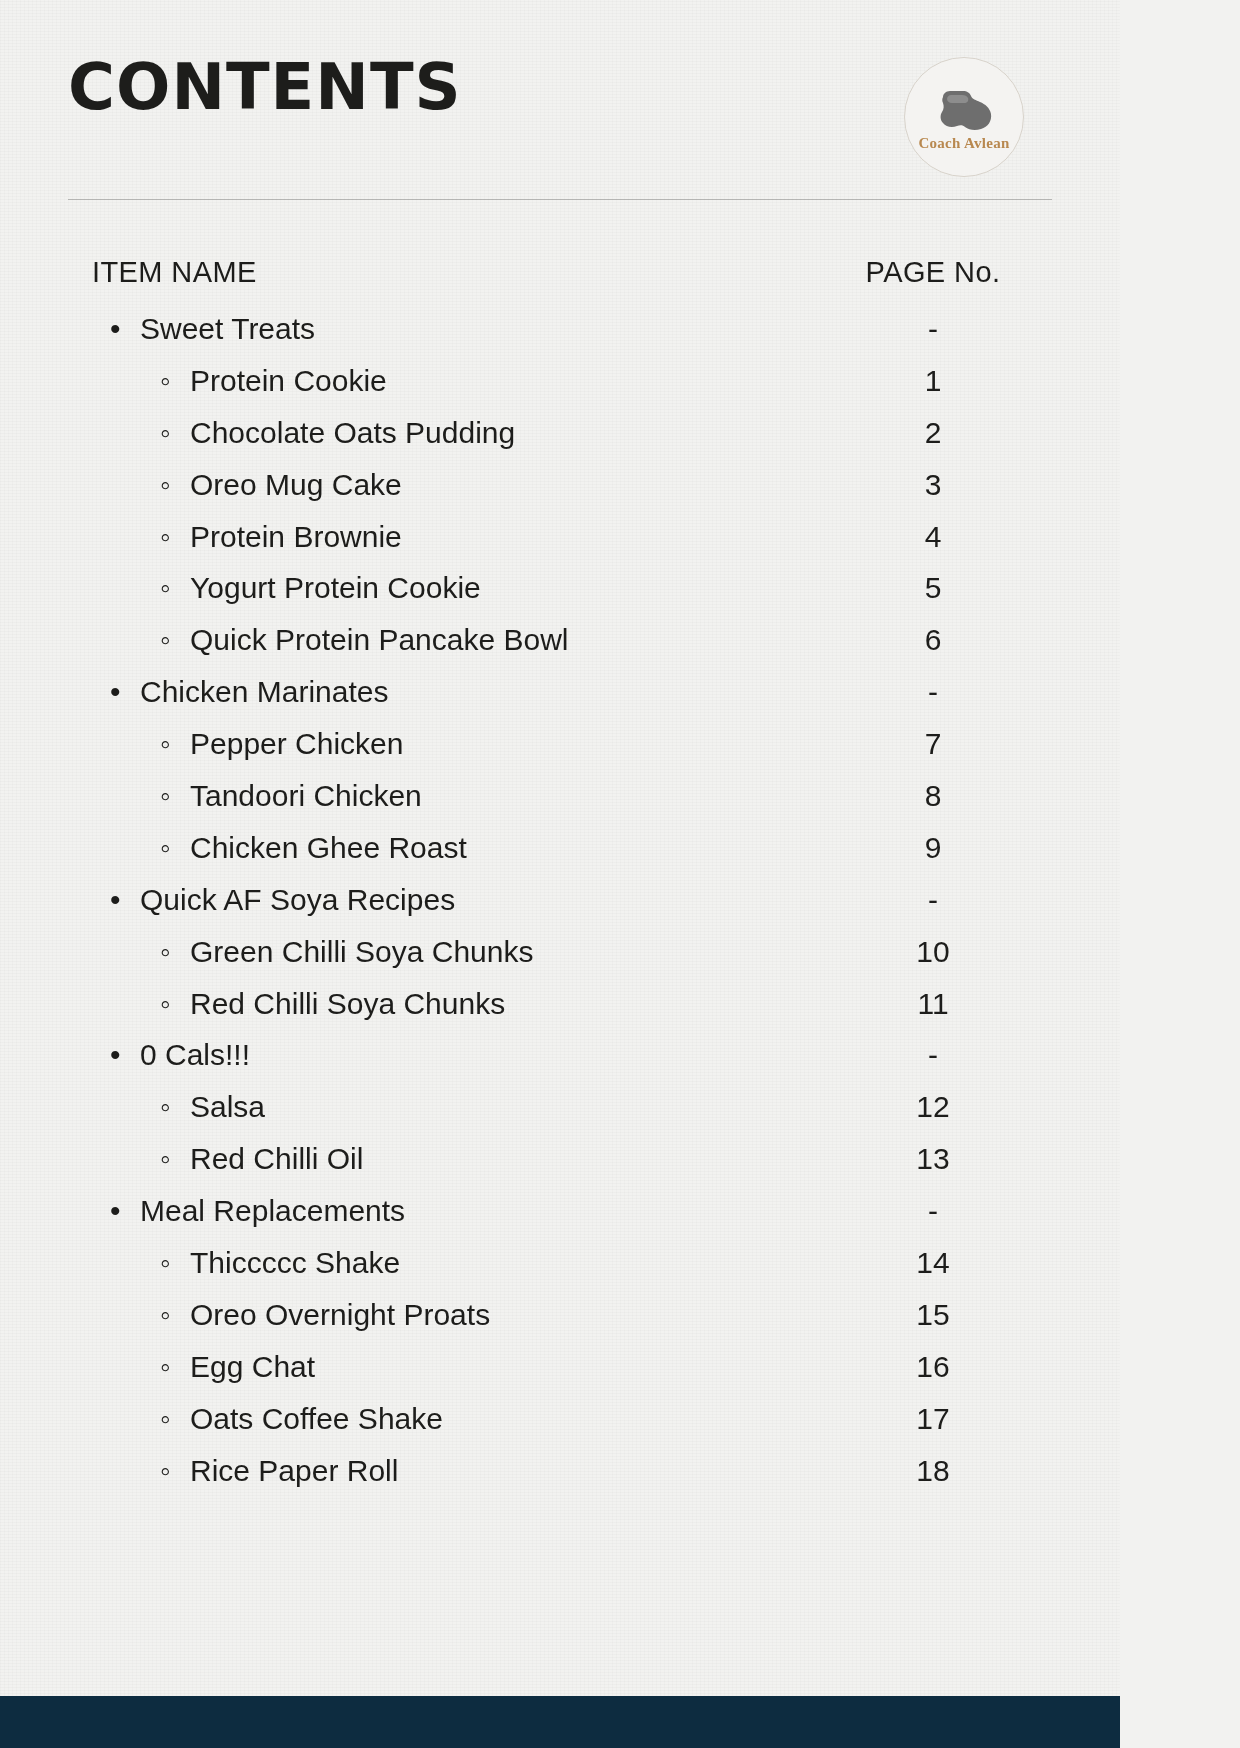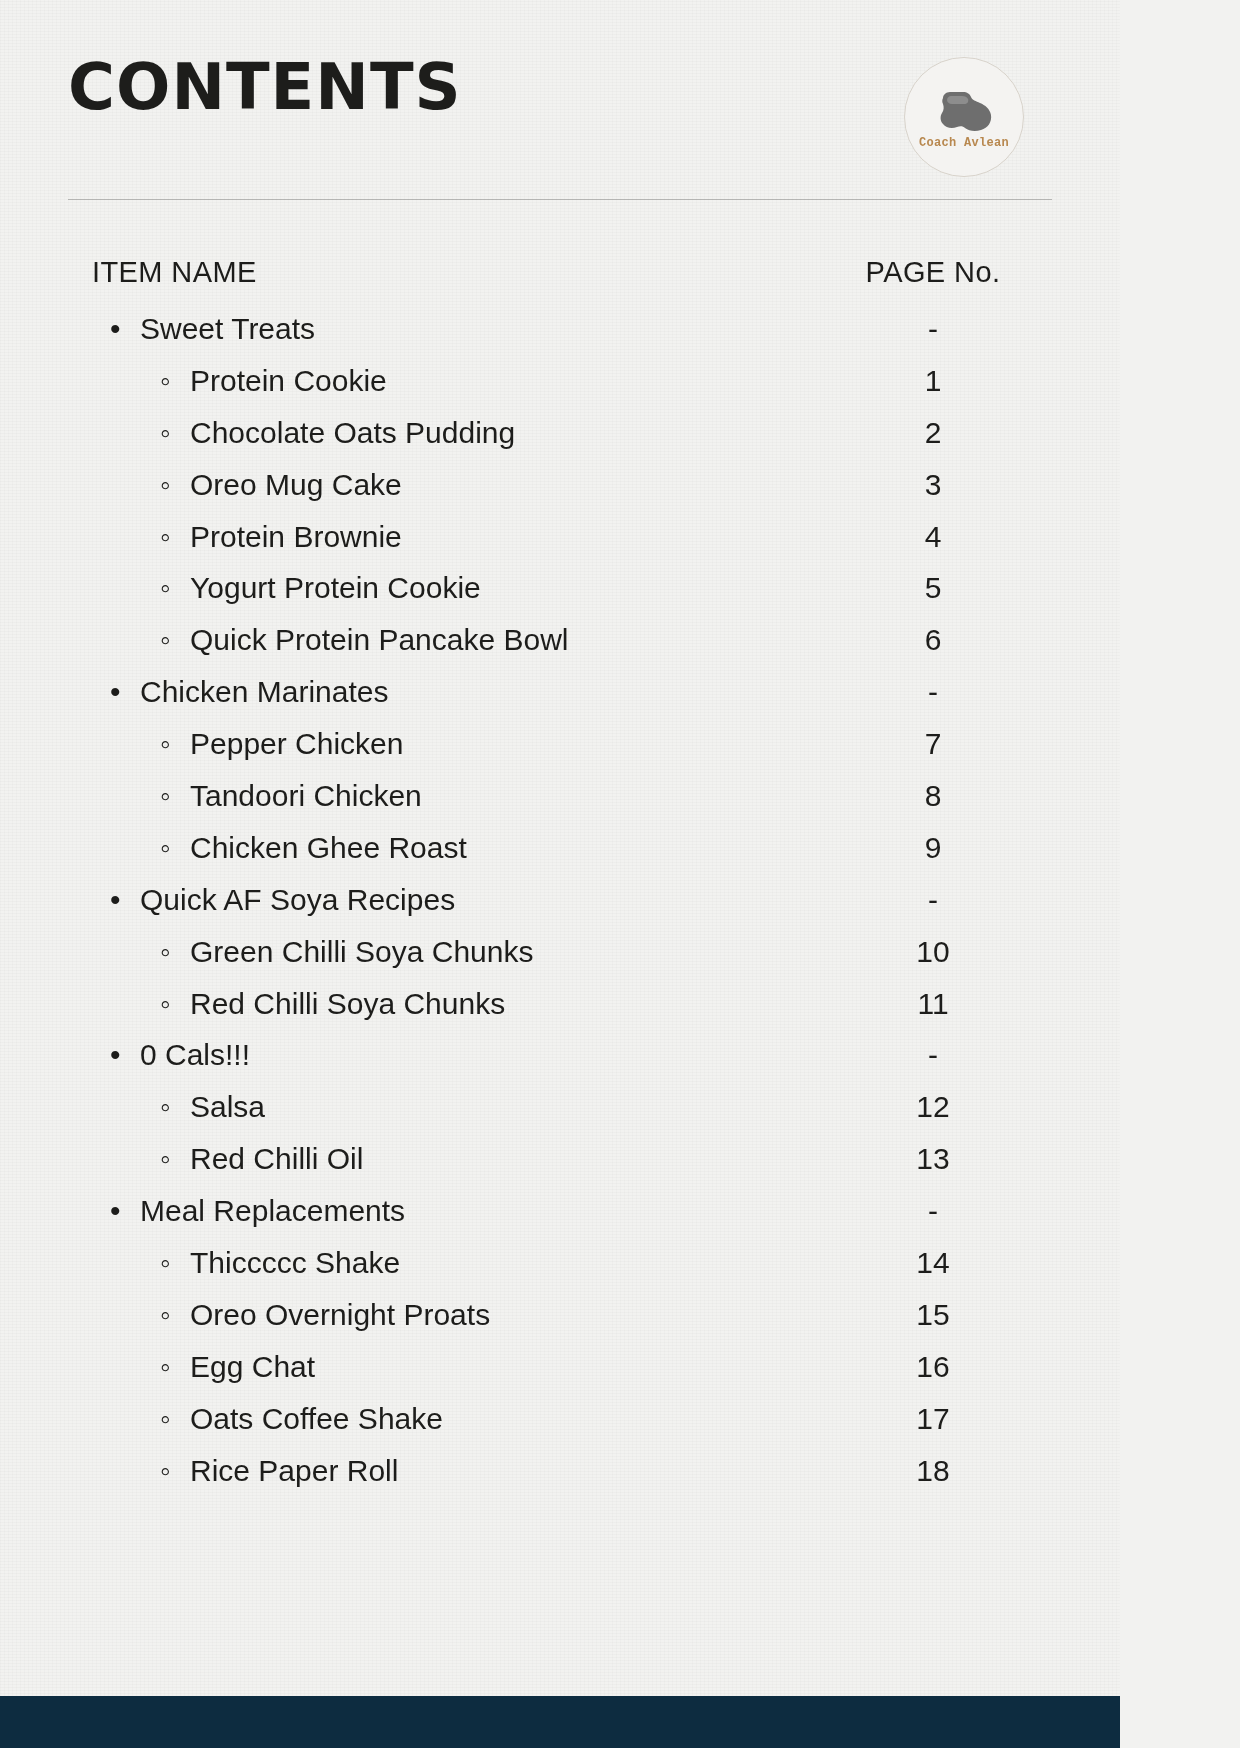--- a/index.html
+++ b/index.html
@@ -58,22 +58,22 @@
     display: flex;
     flex-direction: column;
     align-items: center;
     justify-content: center;
   }
   .logo svg {
     display: block;
     margin-top: 6px;
   }
   .logo-text {
-    font-family: Liberation Mono, monospace;
-    font-size: 12px;
+    font-family: Liberation Serif, serif;
+    font-size: 15px;
     font-weight: bold;
     color: #b8884f;
     letter-spacing: 0.3px;
     margin-top: 2px;
   }
   .divider {
     margin: 22px 68px 0 68px;
     height: 1px;
     background: #b9b9b7;
   }

